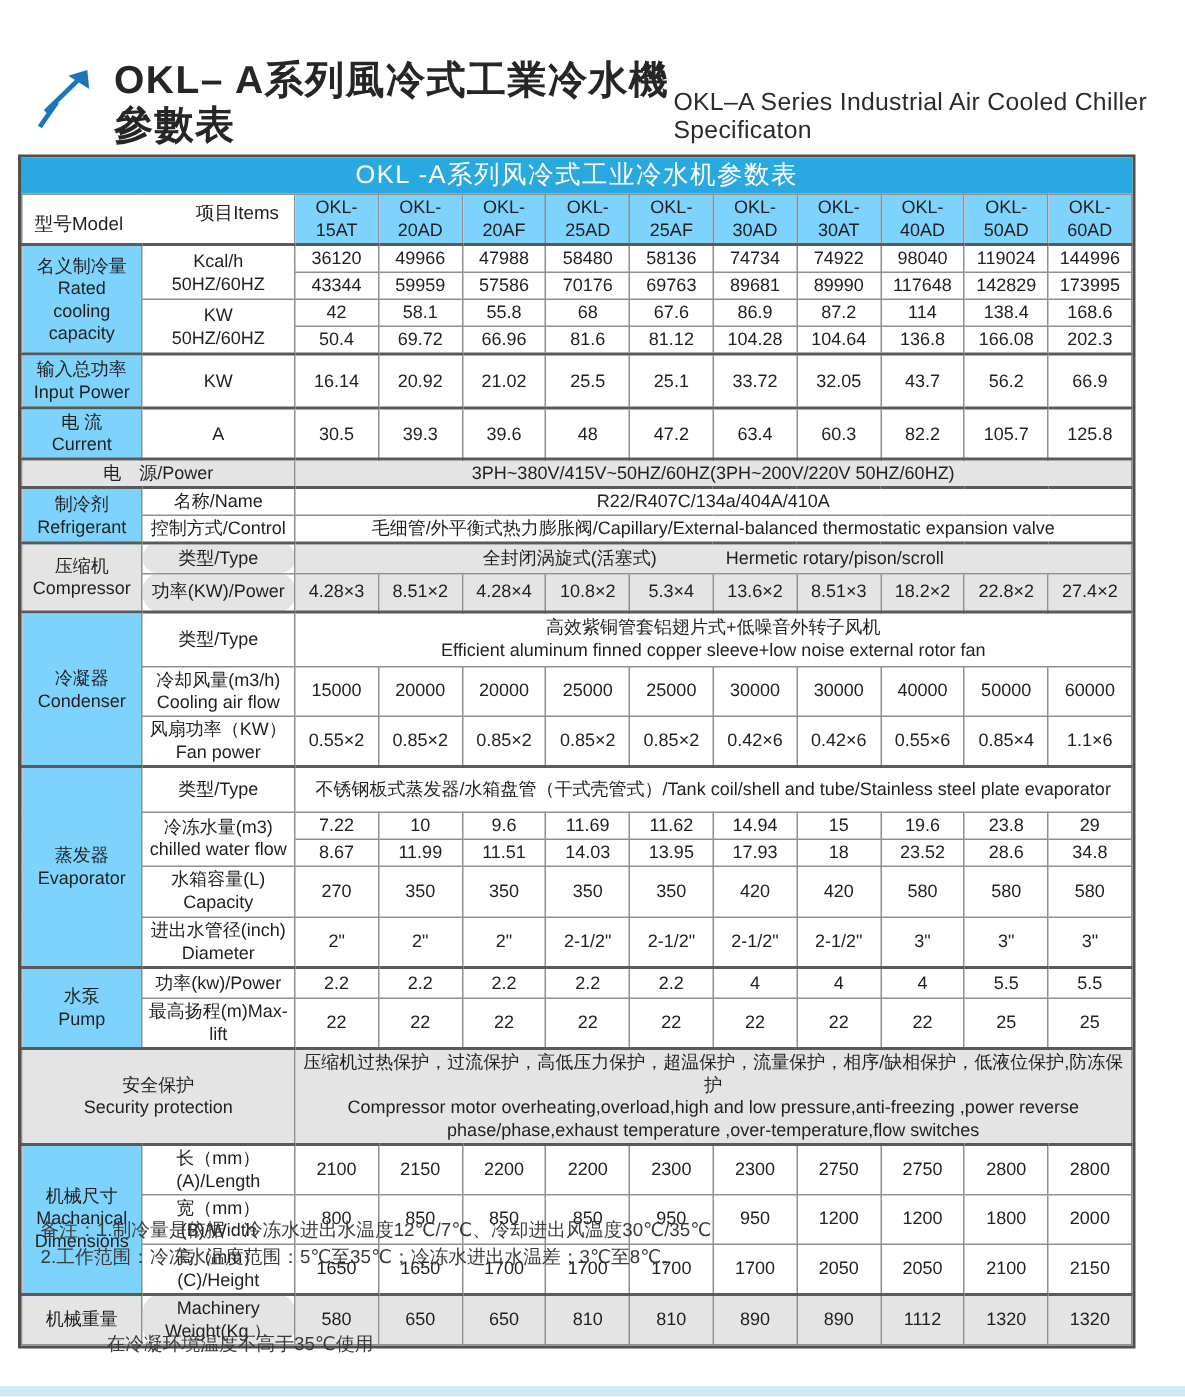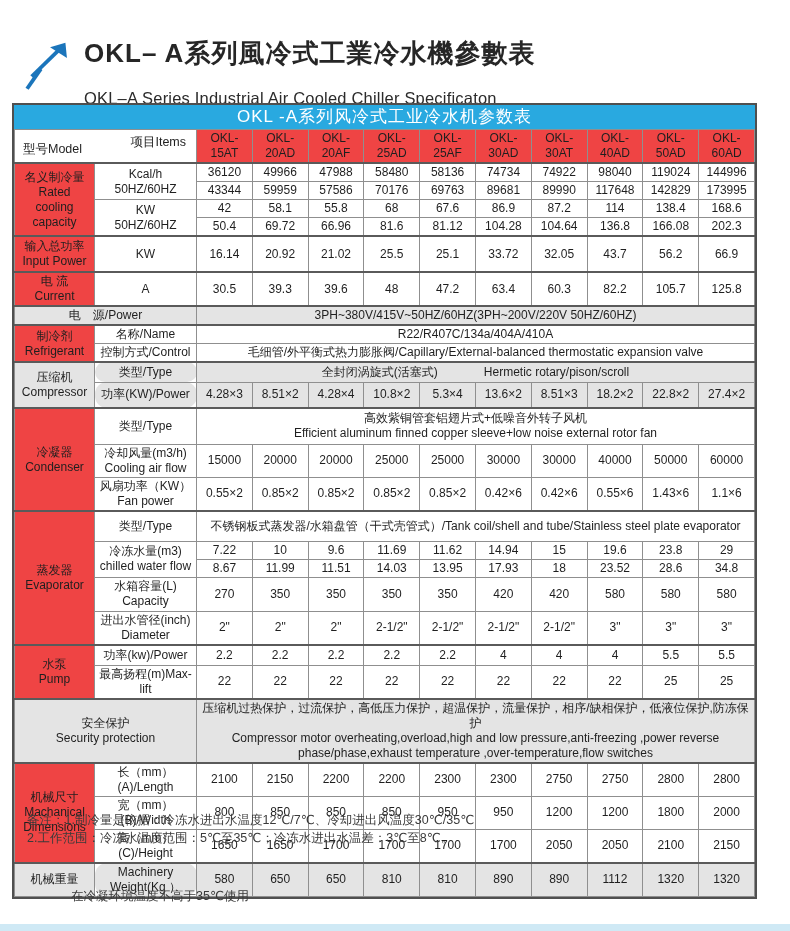--- a/index.html
+++ b/index.html
@@ -4,34 +4,34 @@
 <style>
   html,body { margin:0; padding:0; }
   body {
     width:790px; height:931px; background:#ffffff; position:relative;
     font-family:"Liberation Sans","DejaVu Sans",sans-serif; color:#222;
     overflow:hidden;
   }
   
   .page-header { position:absolute; top:38px; left:24px; display:flex; align-items:flex-start; }
   .arrow-icon { width:46px; height:54px; margin-right:14px; }
-  .title-block { display:flex; flex-direction:column; }
+  .title-block { display:flex; flex-direction:row; }
   .page-title { font-size:26px; font-weight:600; color:#262626; letter-spacing:1px; line-height:30px; }
   .page-subtitle { font-size:16.5px; font-weight:500; color:#2b2b2b; margin-top:21px; letter-spacing:0.2px; }
 
   
   .table-wrap { position:absolute; top:103px; left:12px; width:741px; border:2px solid #4f4f4f; }
   .banner { background:#29a9e0; color:#ffffff; font-size:17px; text-align:center; height:24px; line-height:24px; letter-spacing:1px; }
   table.spec { border-collapse:collapse; width:100%; table-layout:fixed; }
   table.spec td {
     border:1px solid #8f8f8f; text-align:center; vertical-align:middle;
     background:#ffffff; font-size:12px; color:#1f1f1f; padding:1px 1px; line-height:1.25;
     overflow:hidden;
   }
-  table.spec .lab { background:#ef4444; }
+  table.spec .lab { background:#7dd3fc; }
   table.spec tr.gray td { background:#e4e4e4; }
   table.spec tr.sec td { border-top:2px solid #5a5a5a; }
   .pre { white-space:pre-line; }
   .item { font-size:12px;border-radius:12px; }
   .small { font-size:11.5px; }
   .h17{height:17px} .h18{height:18px} .h20{height:20px} .h26{height:26px}
   .h30{height:30px} .h34{height:34px} .h36{height:36px} .h48{height:48px}
   .corner { position:relative; padding:0;
     background-color:#e0e0e0;
     background-image:linear-gradient(to bottom right, transparent calc(50% - 1px), #6f6f6f calc(50% - 1px), #6f6f6f calc(50% + 0px), transparent calc(50% + 1px));
@@ -251,21 +251,21 @@
         <td class="item pre">风扇功率（KW）
 Fan power</td>
       <td>0.55×2</td>
           <td>0.85×2</td>
           <td>0.85×2</td>
           <td>0.85×2</td>
           <td>0.85×2</td>
           <td>0.42×6</td>
           <td>0.42×6</td>
           <td>0.55×6</td>
-          <td>1.43×6</td>
+          <td>0.85×4</td>
           <td>1.1×6</td>
         </tr>
 
       <tr class="h30 sec">
         <td rowspan="5" class="lab pre">蒸发器
 Evaporator</td>
         <td class="item">类型/Type</td>
         <td colspan="10" class="small">不锈钢板式蒸发器/水箱盘管（干式壳管式）/Tank coil/shell and tube/Stainless steel plate evaporator</td>
       </tr>
       <tr class="h17">

